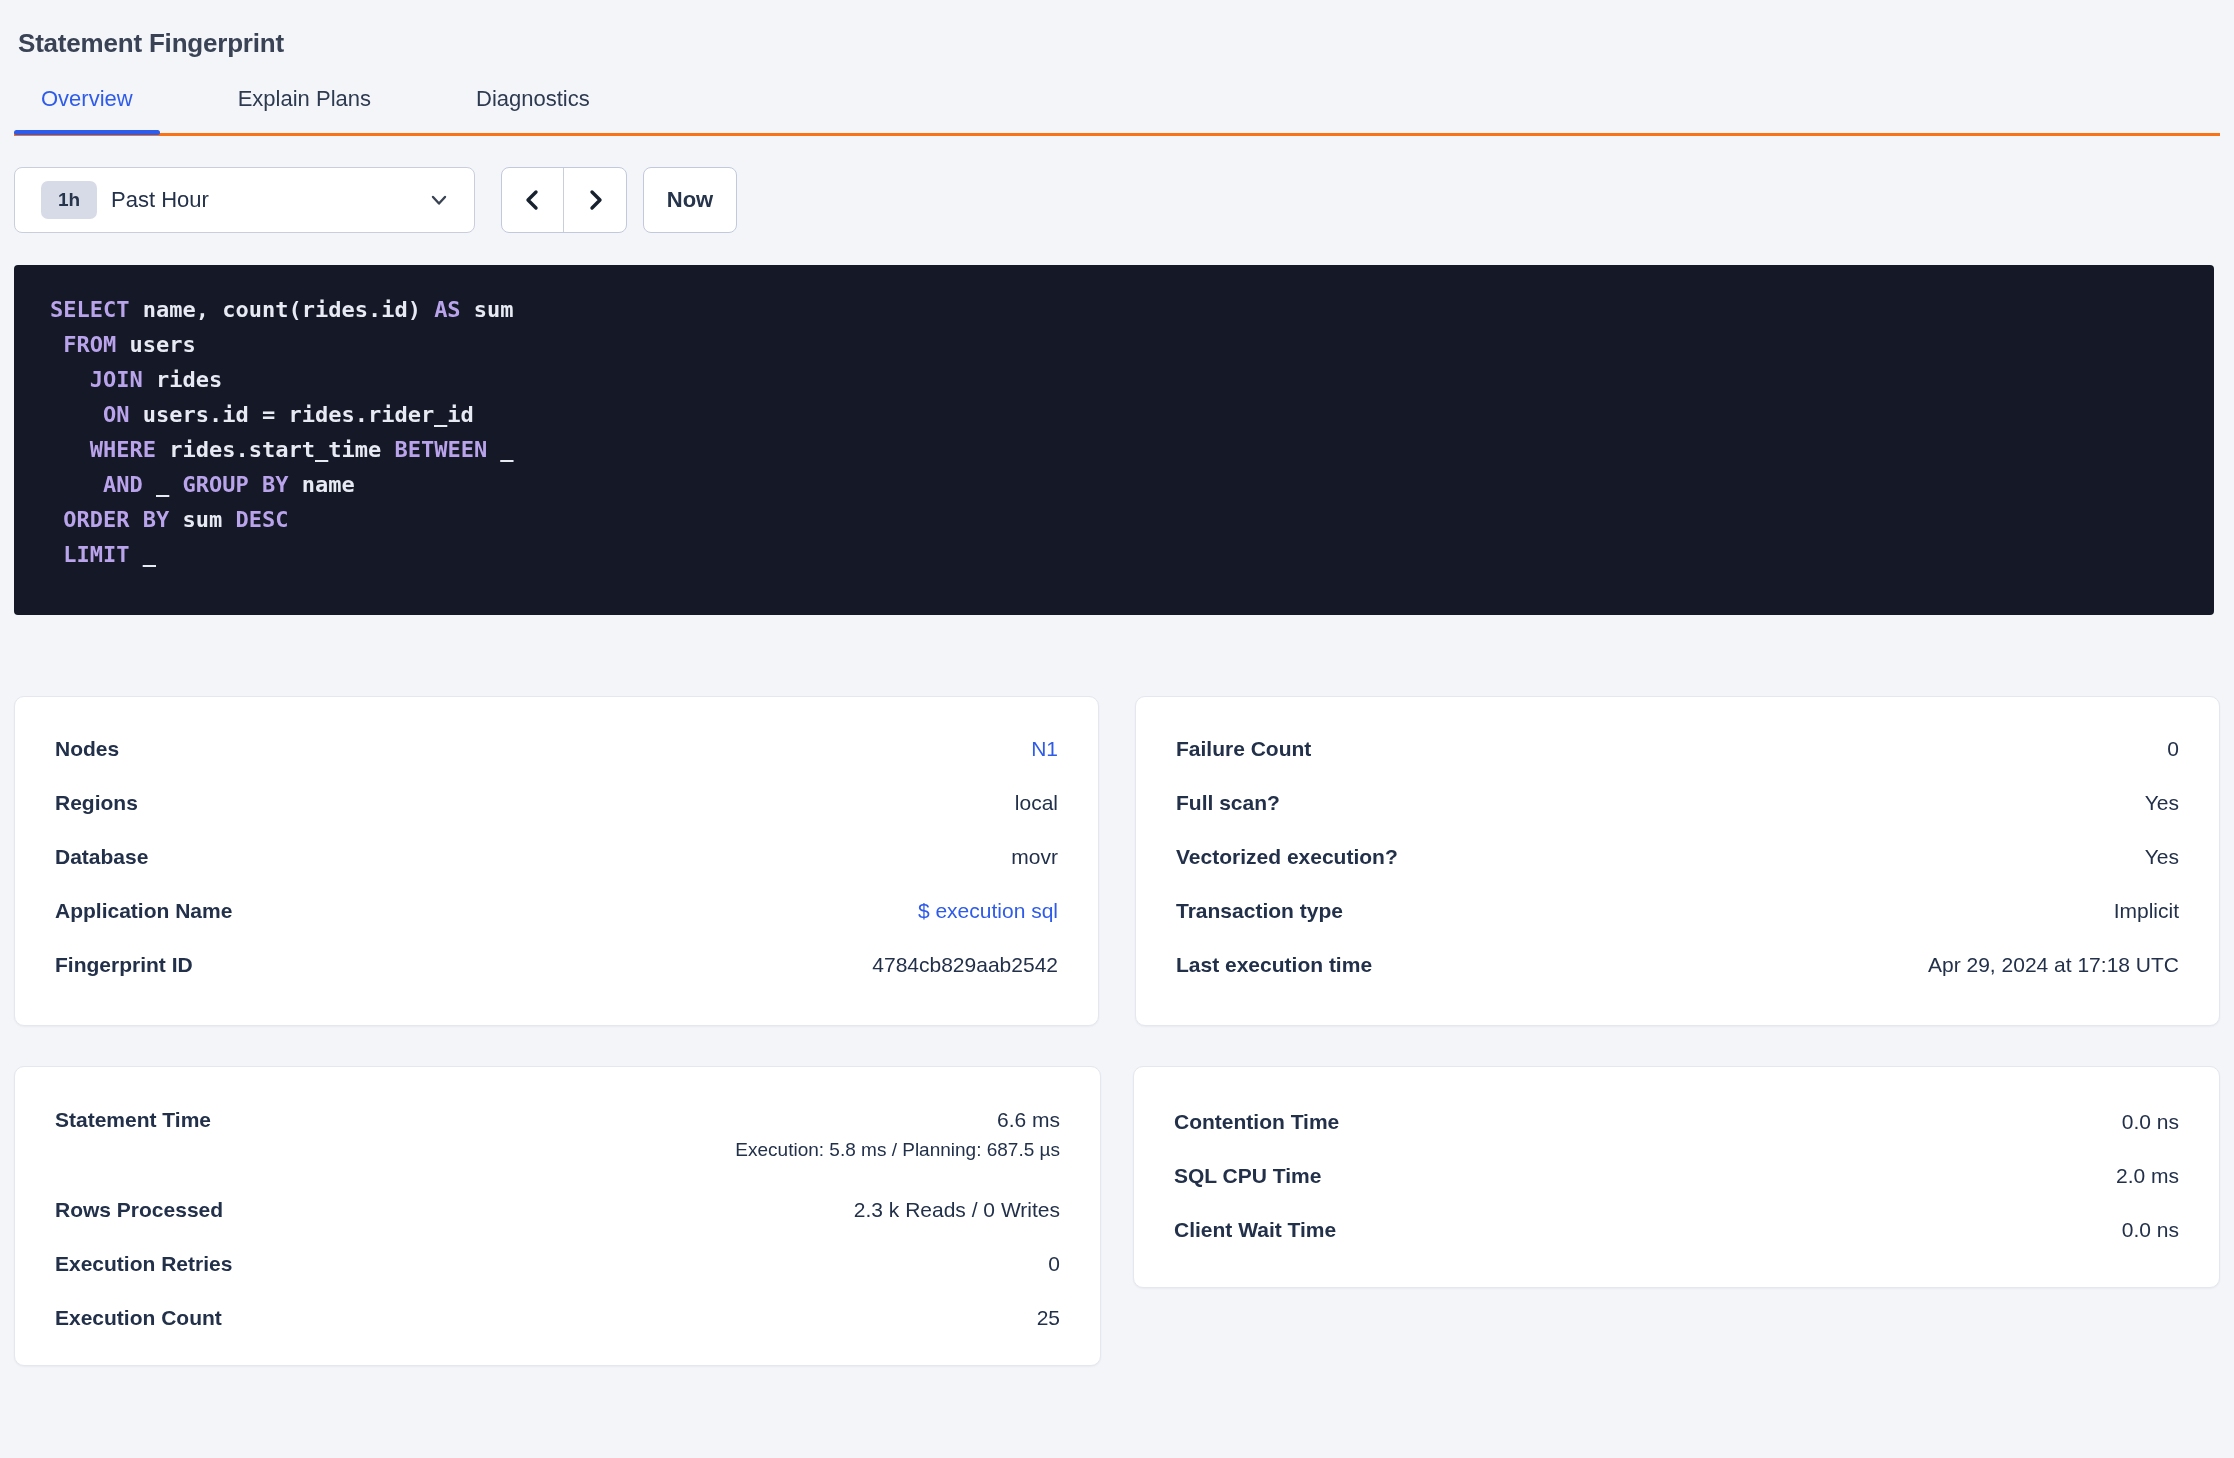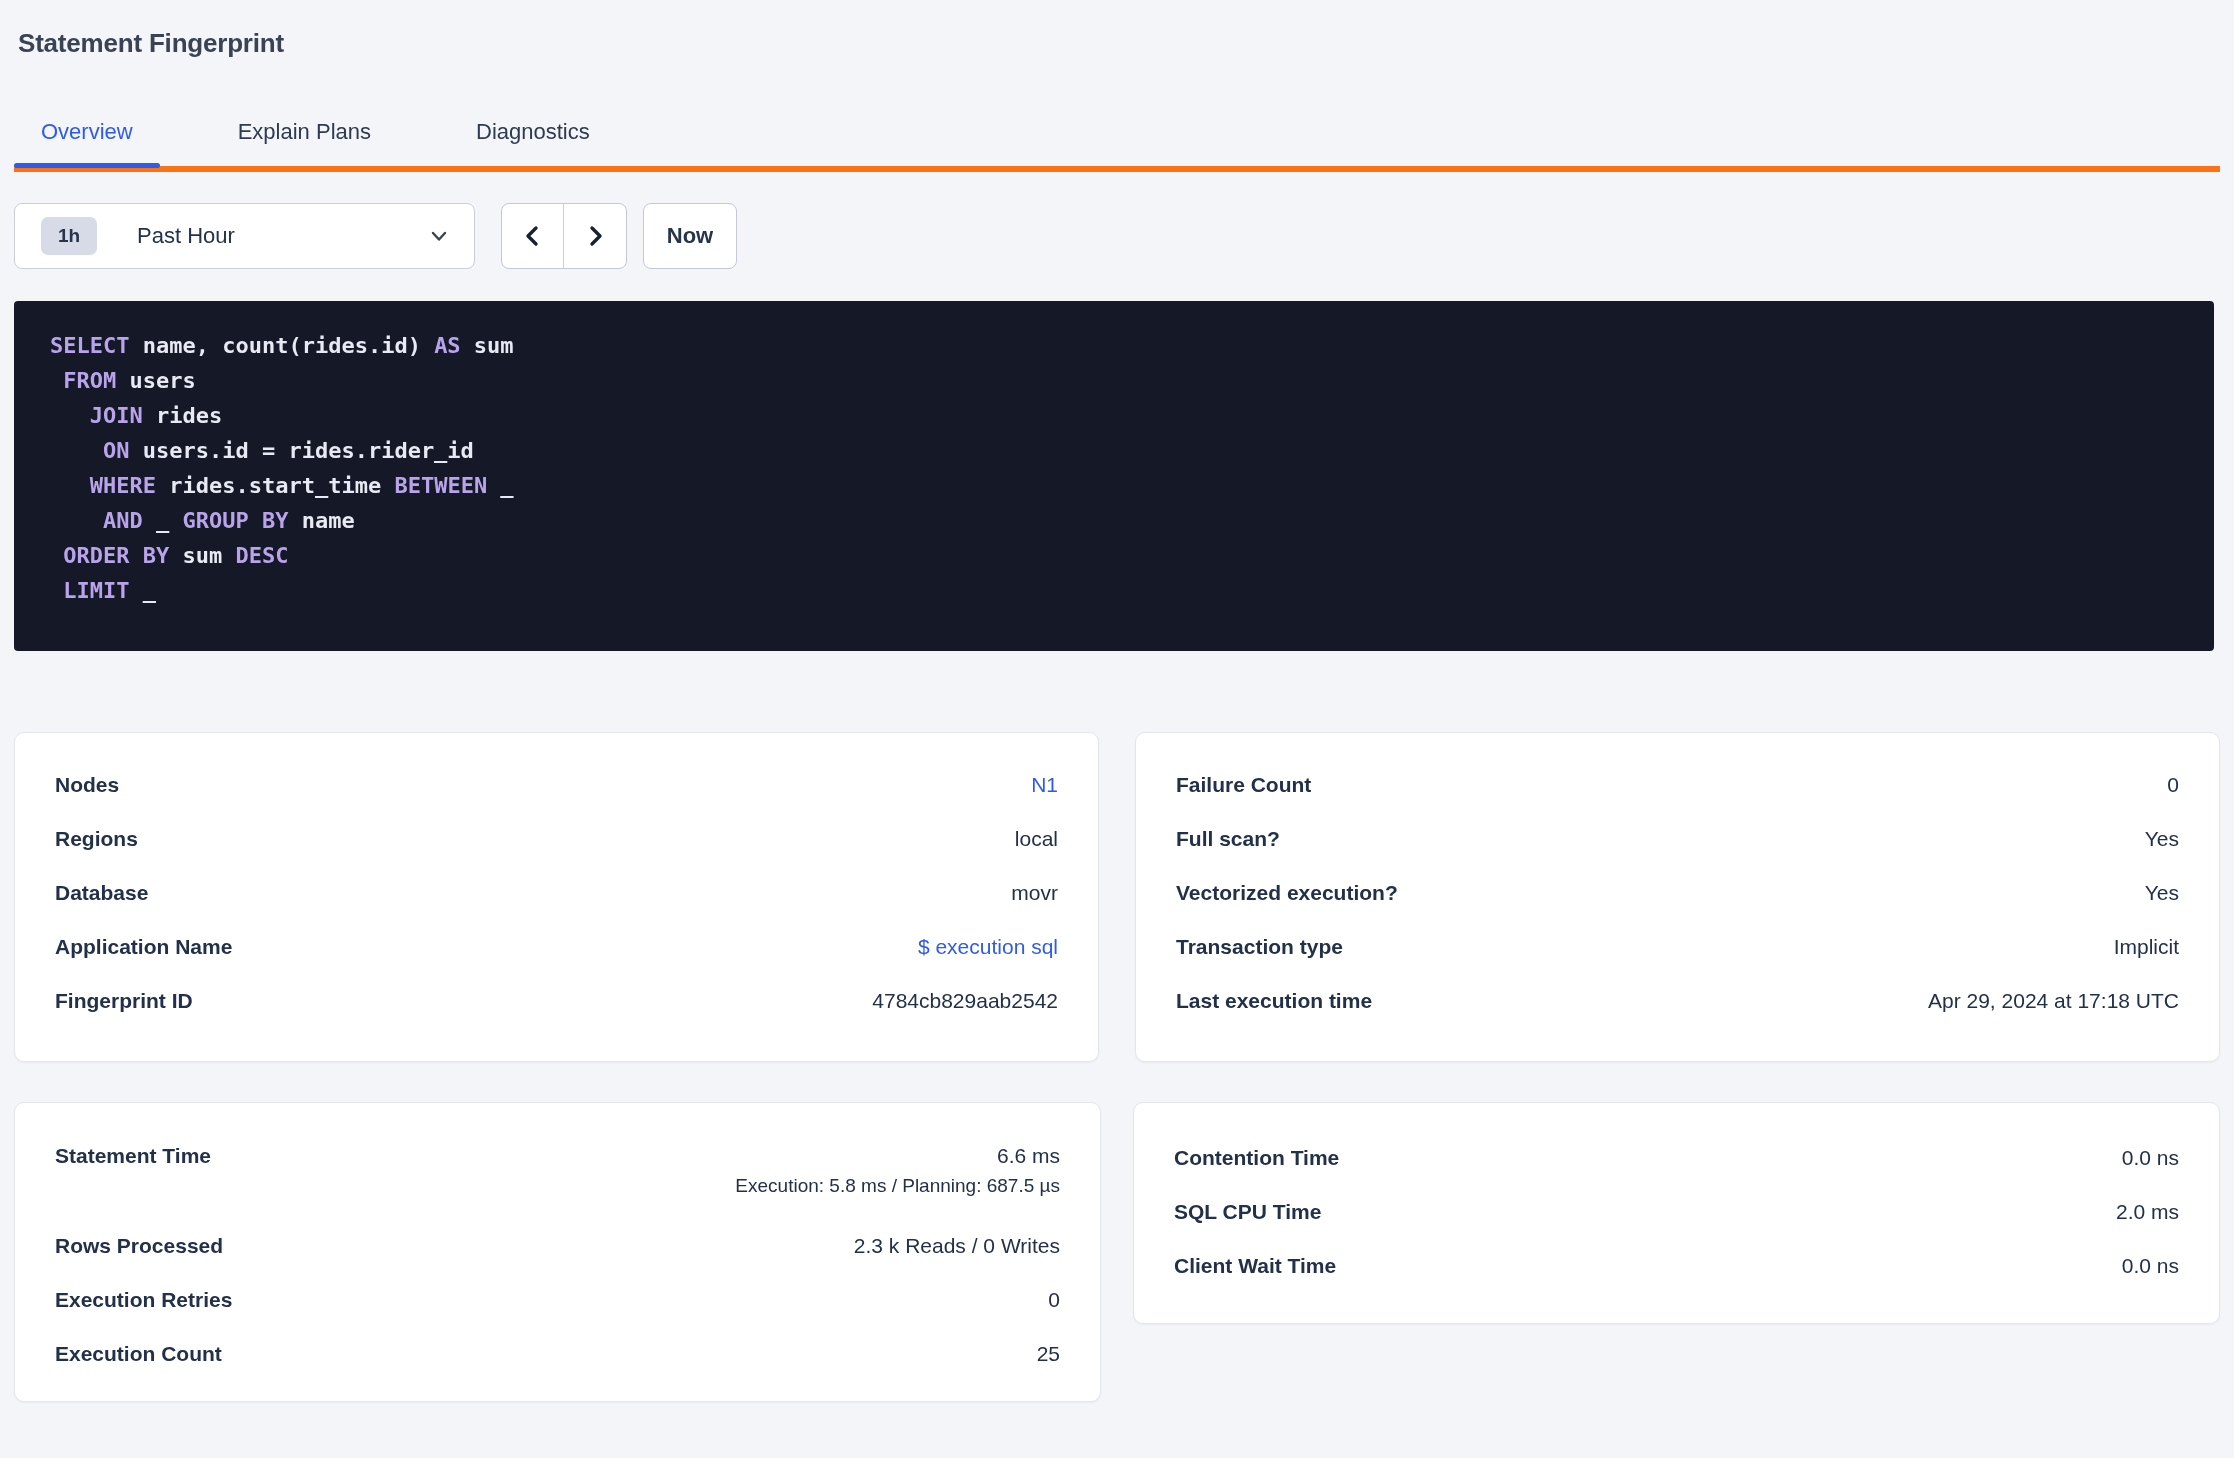--- a/index.html
+++ b/index.html
@@ -15,22 +15,22 @@
 
   
   .page-title {
     margin: 0; padding-left: 4px;
     font-size: 26px; line-height: 30px; font-weight: 700;
     color: #3A4355; letter-spacing: -0.2px;
   }
 
   
   .tabs {
-    display: flex; margin-top: 62px;
-    border-bottom: 6px solid #f97316;
+    display: flex; margin-top: 29px;
+    border-bottom: 3px solid #f97316;
   }
   .tab {
     position: relative;
     padding: 0 27px 22px 27px;
     margin-right: 51px;
     font-size: 22px; line-height: 24px;
     color: #2D3A50; cursor: pointer; white-space: nowrap;
   }
   .tab.active { color: #2E5BE9; }
   .tab.active::after {
@@ -44,21 +44,21 @@
     display: flex; align-items: center;
     width: 461px; padding: 0 26px;
     background: #FFFFFF; border: 1px solid #C9CEDD; border-radius: 8px;
     font-family: inherit; cursor: pointer;
   }
   .range-badge {
     display: inline-flex; align-items: center; justify-content: center;
     min-width: 56px; height: 38px; padding: 0 10px;
     background: #D7DBE8; border-radius: 7px;
     font-size: 19px; font-weight: 700; color: #27354C;
-    margin-right: 40px;
+    margin-right: 14px;
   }
   .range-label { font-size: 22px; color: #23314A; }
   .range-caret { margin-left: auto; display: flex; }
   .arrow-group {
     display: flex; margin-left: 26px;
     background: #FFFFFF; border: 1px solid #C3C9DD; border-radius: 8px;
     overflow: hidden;
   }
   .arrow-btn {
     width: 62px; border: none; background: transparent; cursor: pointer;

